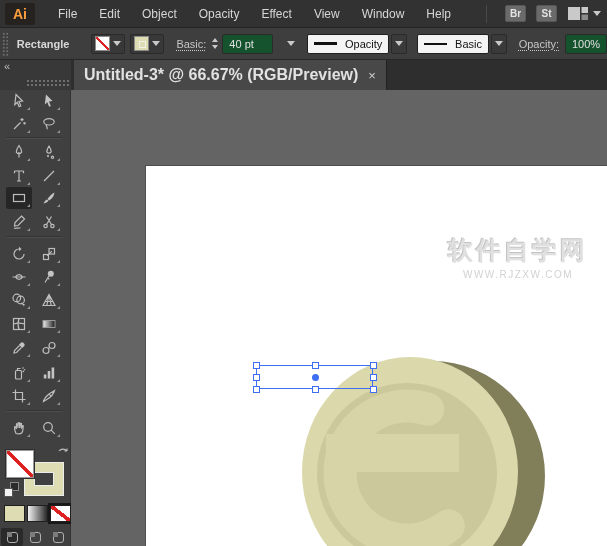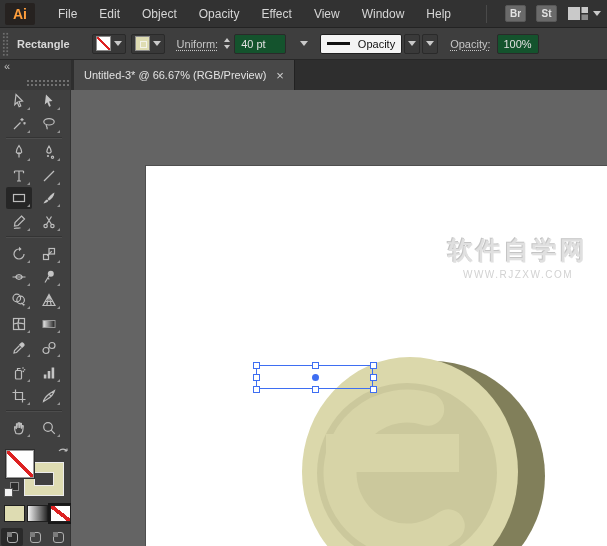--- a/index.html
+++ b/index.html
@@ -48,21 +48,21 @@
 
   
   .tabrow { position:absolute; left:0; top:60px; width:607px; height:30px; background:#2e2e2e; display:flex; }
   .panel-head { width:71px; height:30px; background:#383838; position:relative; }
   .collapse { position:absolute; left:4px; top:0px; color:#bdbdbd; font-size:11px; line-height:12px; }
   .grip-dots { position:absolute; left:26px; top:19px; width:44px; height:8px;
     background-image:radial-gradient(circle,#707070 0.9px,transparent 1px); background-size:4px 4px; }
   .tabs { flex:1; height:30px; background:#2e2e2e; display:flex; }
   .tab { margin-left:3px; height:30px; background:#484848; display:flex; align-items:center; padding:0 10px;
     gap:10px; border-right:1px solid #222; }
-  .tab .title { color:#e2e2e2; font-size:11px; font-weight:normal; }
+  .tab .title { color:#e2e2e2; font-size:16px; font-weight:bold; }
   .tab .close { color:#cfcfcf; font-size:13px; line-height:13px; }
 
   
   .main { position:absolute; left:0; top:90px; width:607px; height:456px; }
   .toolbar { position:absolute; left:0; top:0; width:71px; height:456px; background:#404040;
     border-right:1px solid #333; }
   .cell { position:absolute; width:26px; height:22px; display:flex; align-items:center; justify-content:center; }
   .cell::after { content:''; position:absolute; right:2px; bottom:2px;
     border-left:3px solid transparent; border-bottom:3px solid #949494; }
   .cell.sel { background:#262626; border-radius:2px; }
@@ -142,33 +142,37 @@
     <div class="vgrip"></div>
     <span class="cb-label">Rectangle</span>
     <div class="combo" style="margin-left:22px">
       <div class="swatch-none"></div>
       <div class="chev"></div>
     </div>
     <div class="combo" style="margin-left:5px">
       <div class="swatch-stroke"></div>
       <div class="chev"></div>
     </div>
-    <span class="cb-dim dotted-u" style="margin-left:12px">Uniform:</span>
+    <span class="cb-dim dotted-u" style="margin-left:12px">Basic:</span>
     <div class="stepper">
       <div class="tri-up"></div>
       <div class="tri-dn"></div>
     </div>
     <div class="field" style="margin-left:4px; width:52px">40 pt</div>
     <div class="chev" style="margin-left:14px"></div>
     <div class="white-dd" style="margin-left:12px; width:82px">
       <div class="line" style="width:28px"></div>
       <span>Opacity</span>
     </div>
     <div class="dd-btn" style="margin-left:2px">
       <div class="chev"></div>
+    </div>
+    <div class="white-dd" style="margin-left:10px; width:72px">
+      <div class="line" style="width:24px; height:2px"></div>
+      <span>Basic</span>
     </div>
     <div class="dd-btn" style="margin-left:2px">
       <div class="chev"></div>
     </div>
     <span class="cb-dim dotted-u" style="margin-left:12px">Opacity:</span>
     <div class="field" style="margin-left:6px; width:42px">100%</div>
   </div>
 
   <div class="tabrow">
     <div class="panel-head">

